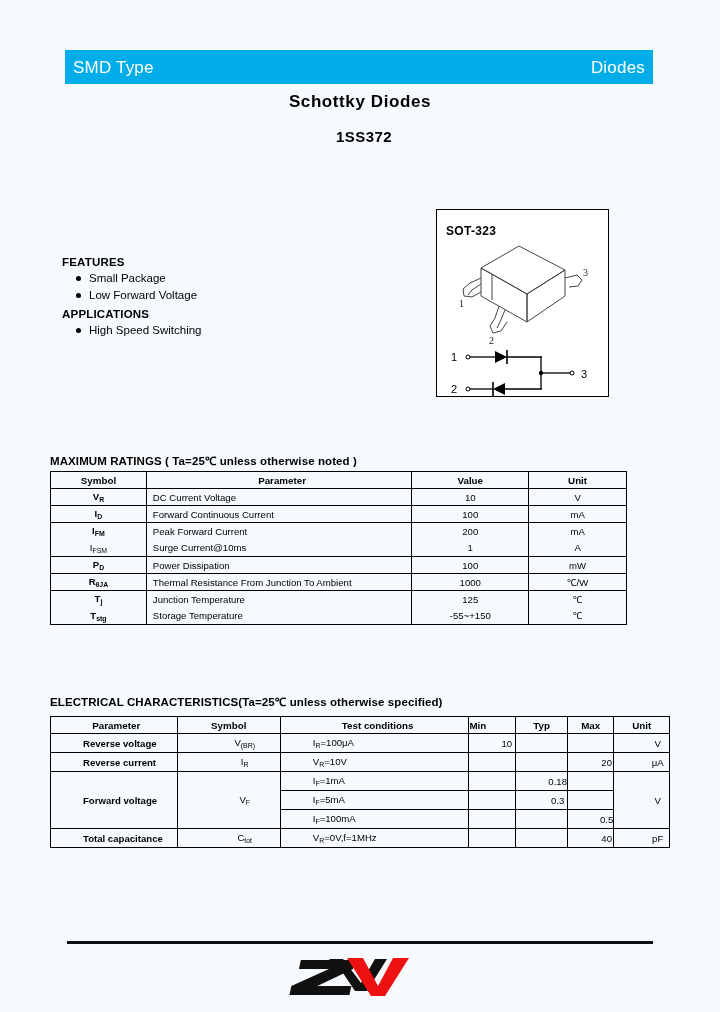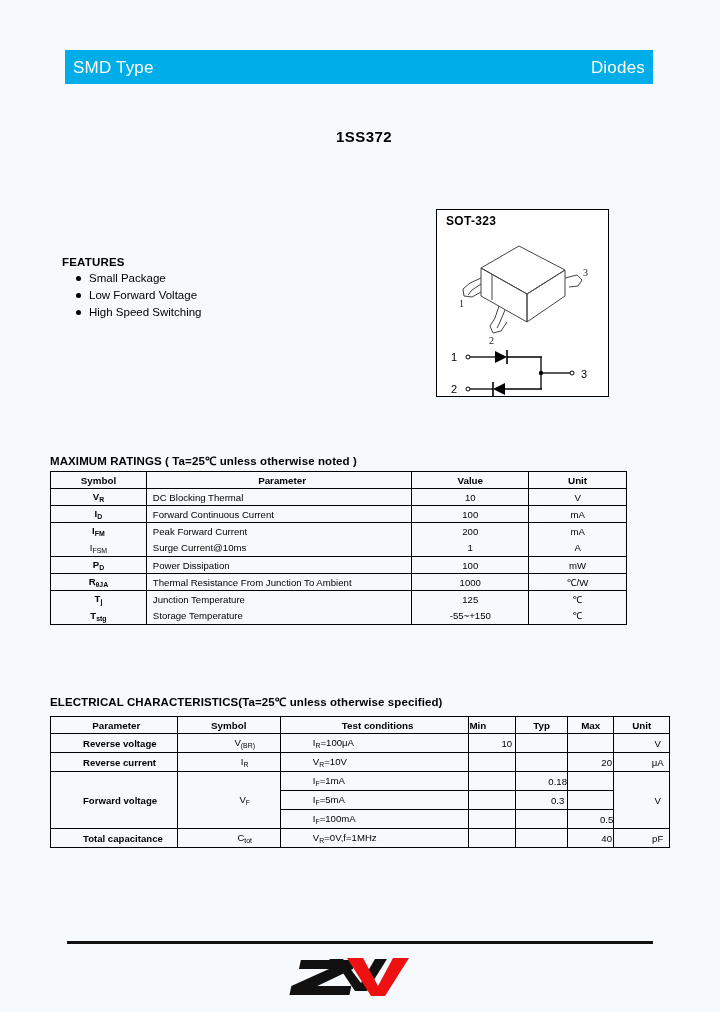--- a/index.html
+++ b/index.html
@@ -102,21 +102,21 @@
     top: 209px;
     width: 173px;
     height: 188px;
     border: 1.6px solid #000;
     background: #ffffff;
     box-sizing: border-box;
   }
   .pkg-label {
     position: absolute;
     left: 9px;
-    top: 4px;
+    top: 14px;
     font-size: 12px;
     font-weight: bold;
     letter-spacing: 0.3px;
     text-align: right;
   }
   .pkg-art {
     position: absolute;
     left: 0;
     top: 24px;
     width: 171px;
@@ -202,34 +202,36 @@
 </head>
 <body>
 
 <div class="page">
 
   <div class="banner">
     <span>SMD Type</span>
     <span>Diodes</span>
   </div>
 
+  <div class="doc-title">Schottky  Diodes</div>
   <div class="part-number">1SS372</div>
 
   <div class="features">
     <div class="sect-head">FEATURES</div>
 
     <div class="bullet-row">
       <span class="bullet-dot"></span>
       <span class="bullet-text">Small Package</span>
     </div>
     <div class="bullet-row">
       <span class="bullet-dot"></span>
       <span class="bullet-text">Low Forward Voltage</span>
     </div>
 
+    <div class="sect-head apps">APPLICATIONS</div>
     <div class="bullet-row">
       <span class="bullet-dot"></span>
       <span class="bullet-text">High Speed Switching</span>
     </div>
   </div>
 
   <div class="pkg-box">
     <div class="pkg-label">SOT-323</div>
     <svg class="pkg-art" viewBox="0 0 171 162">
       <g fill="none" stroke="#444" stroke-width="1" stroke-linejoin="round">
@@ -294,21 +296,21 @@
     <tbody>
       <tr>
         <th class="c-sym">Symbol</th>
         <th class="c-par" style="text-align:center">Parameter</th>
         <th class="c-val">Value</th>
         <th class="c-unit">Unit</th>
       </tr>
 
       <tr>
         <td class="c-sym"><span>V</span><sub>R</sub></td>
-        <td class="c-par">DC Blocking Thermal</td>
+        <td class="c-par">DC Current Voltage</td>
         <td class="c-val">10</td>
         <td class="c-unit">V</td>
       </tr>
 
       <tr>
         <td class="c-sym"><span>I</span><sub>D</sub></td>
         <td class="c-par">Forward Continuous Current</td>
         <td class="c-val">100</td>
         <td class="c-unit">mA</td>
       </tr>

